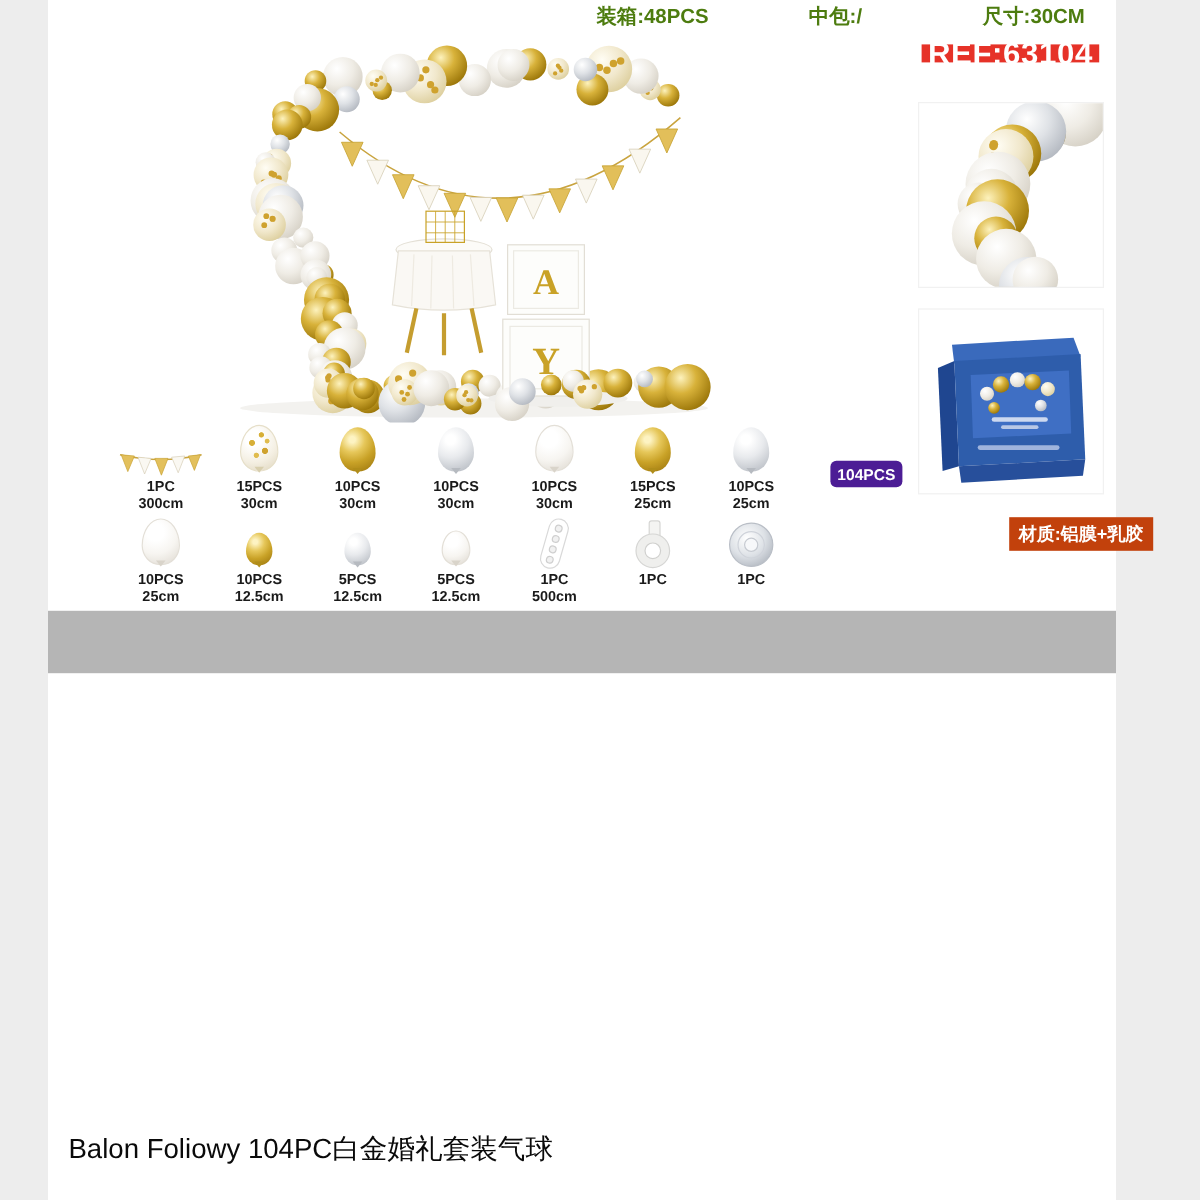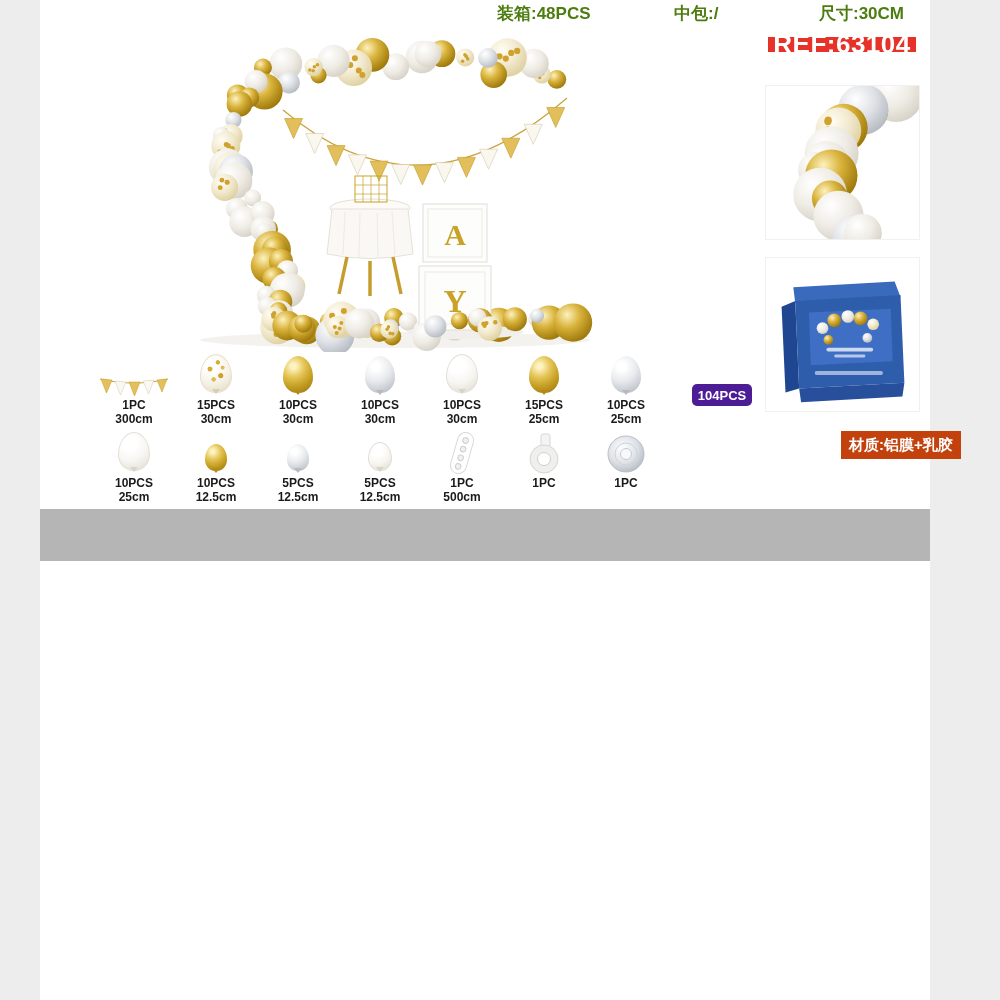--- a/index.html
+++ b/index.html
@@ -474,14 +474,15 @@
               <circle cx="24" cy="22" r="5.5" fill="#f7f8fa" stroke="#c6cad1"></circle>
             </svg>
           </div>
           <div class="part-qty">1PC</div>
           <div class="part-size"></div>
         </div>
       </div>
 
     <div class="divider"></div>
 
+    <div class="product-title">Balon Foliowy 104PC白金婚礼套装气球</div>
   </div>
 </div>
 
 </body></html>

